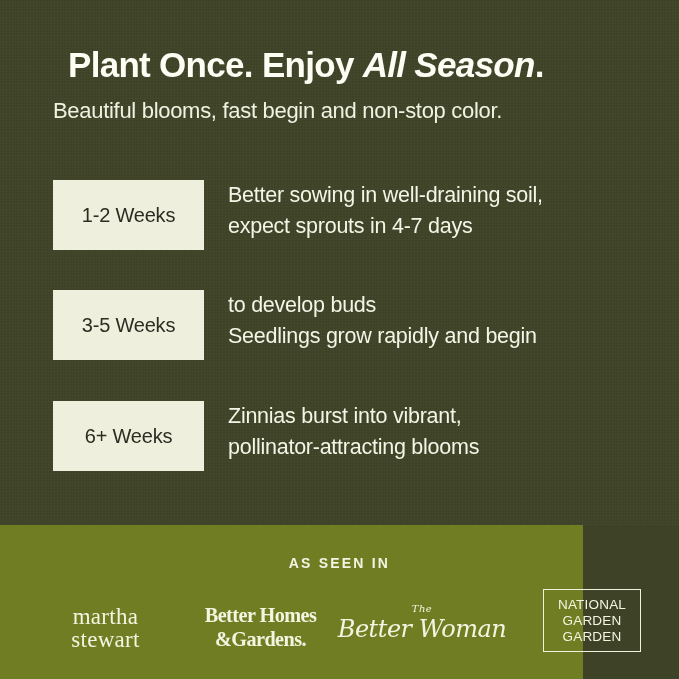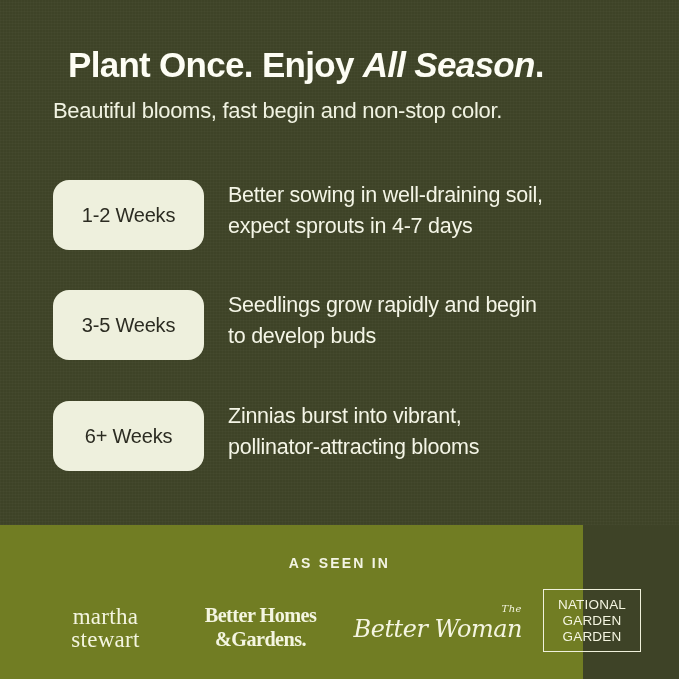--- a/index.html
+++ b/index.html
@@ -78,21 +78,21 @@
   .row-2 { top: 290px; }
   .row-3 { top: 401px; }
 
   .badge {
     position: absolute;
     left: 0;
     top: 0;
     width: 151px;
     height: 70px;
     background: #eef0dd;
-    border-radius: 16px;
+    border-radius: 0;
     display: flex;
     align-items: center;
     justify-content: center;
   }
   .badge-label {
     font-size: 20px;
     font-weight: normal;
     color: #2c2c22;
     letter-spacing: -0.2px;
     white-space: nowrap;
@@ -167,28 +167,27 @@
     font-weight: bold;
     font-size: 22px;
     line-height: 24px;
     letter-spacing: -0.6px;
     transform: scaleX(0.92);
   }
   .logo-bhg .l2 { display: block; }
 
   
   .logo-pioneer {
-    left: 352px;
+    left: 337px;
     top: 18px;
     width: 170px;
     font-family: "DejaVu Serif", serif;
     font-style: italic;
     font-size: 15px;
     line-height: 16px;
-    text-align: right;
   }
   .logo-pioneer .small {
     display: block;
     font-size: 10px;
     letter-spacing: 0.5px;
     margin-bottom: -1px;
   }
   .logo-pioneer .big {
     display: block;
     font-size: 24px;
@@ -236,22 +235,22 @@
       <span class="ln">Better sowing in well-draining soil,</span>
       <span class="ln">expect sprouts in 4-7 days</span>
     </div>
   </div>
 
   <div class="row row-2">
     <div class="badge">
       <span class="badge-label">3-5 Weeks</span>
     </div>
     <div class="row-text">
+      <span class="ln">to develop buds</span>
       <span class="ln">Seedlings grow rapidly and begin</span>
-      <span class="ln">to develop buds</span>
     </div>
   </div>
 
   <div class="row row-3">
     <div class="badge">
       <span class="badge-label">6+ Weeks</span>
     </div>
     <div class="row-text">
       <span class="ln">Zinnias burst into vibrant,</span>
       <span class="ln">pollinator-attracting blooms</span>

